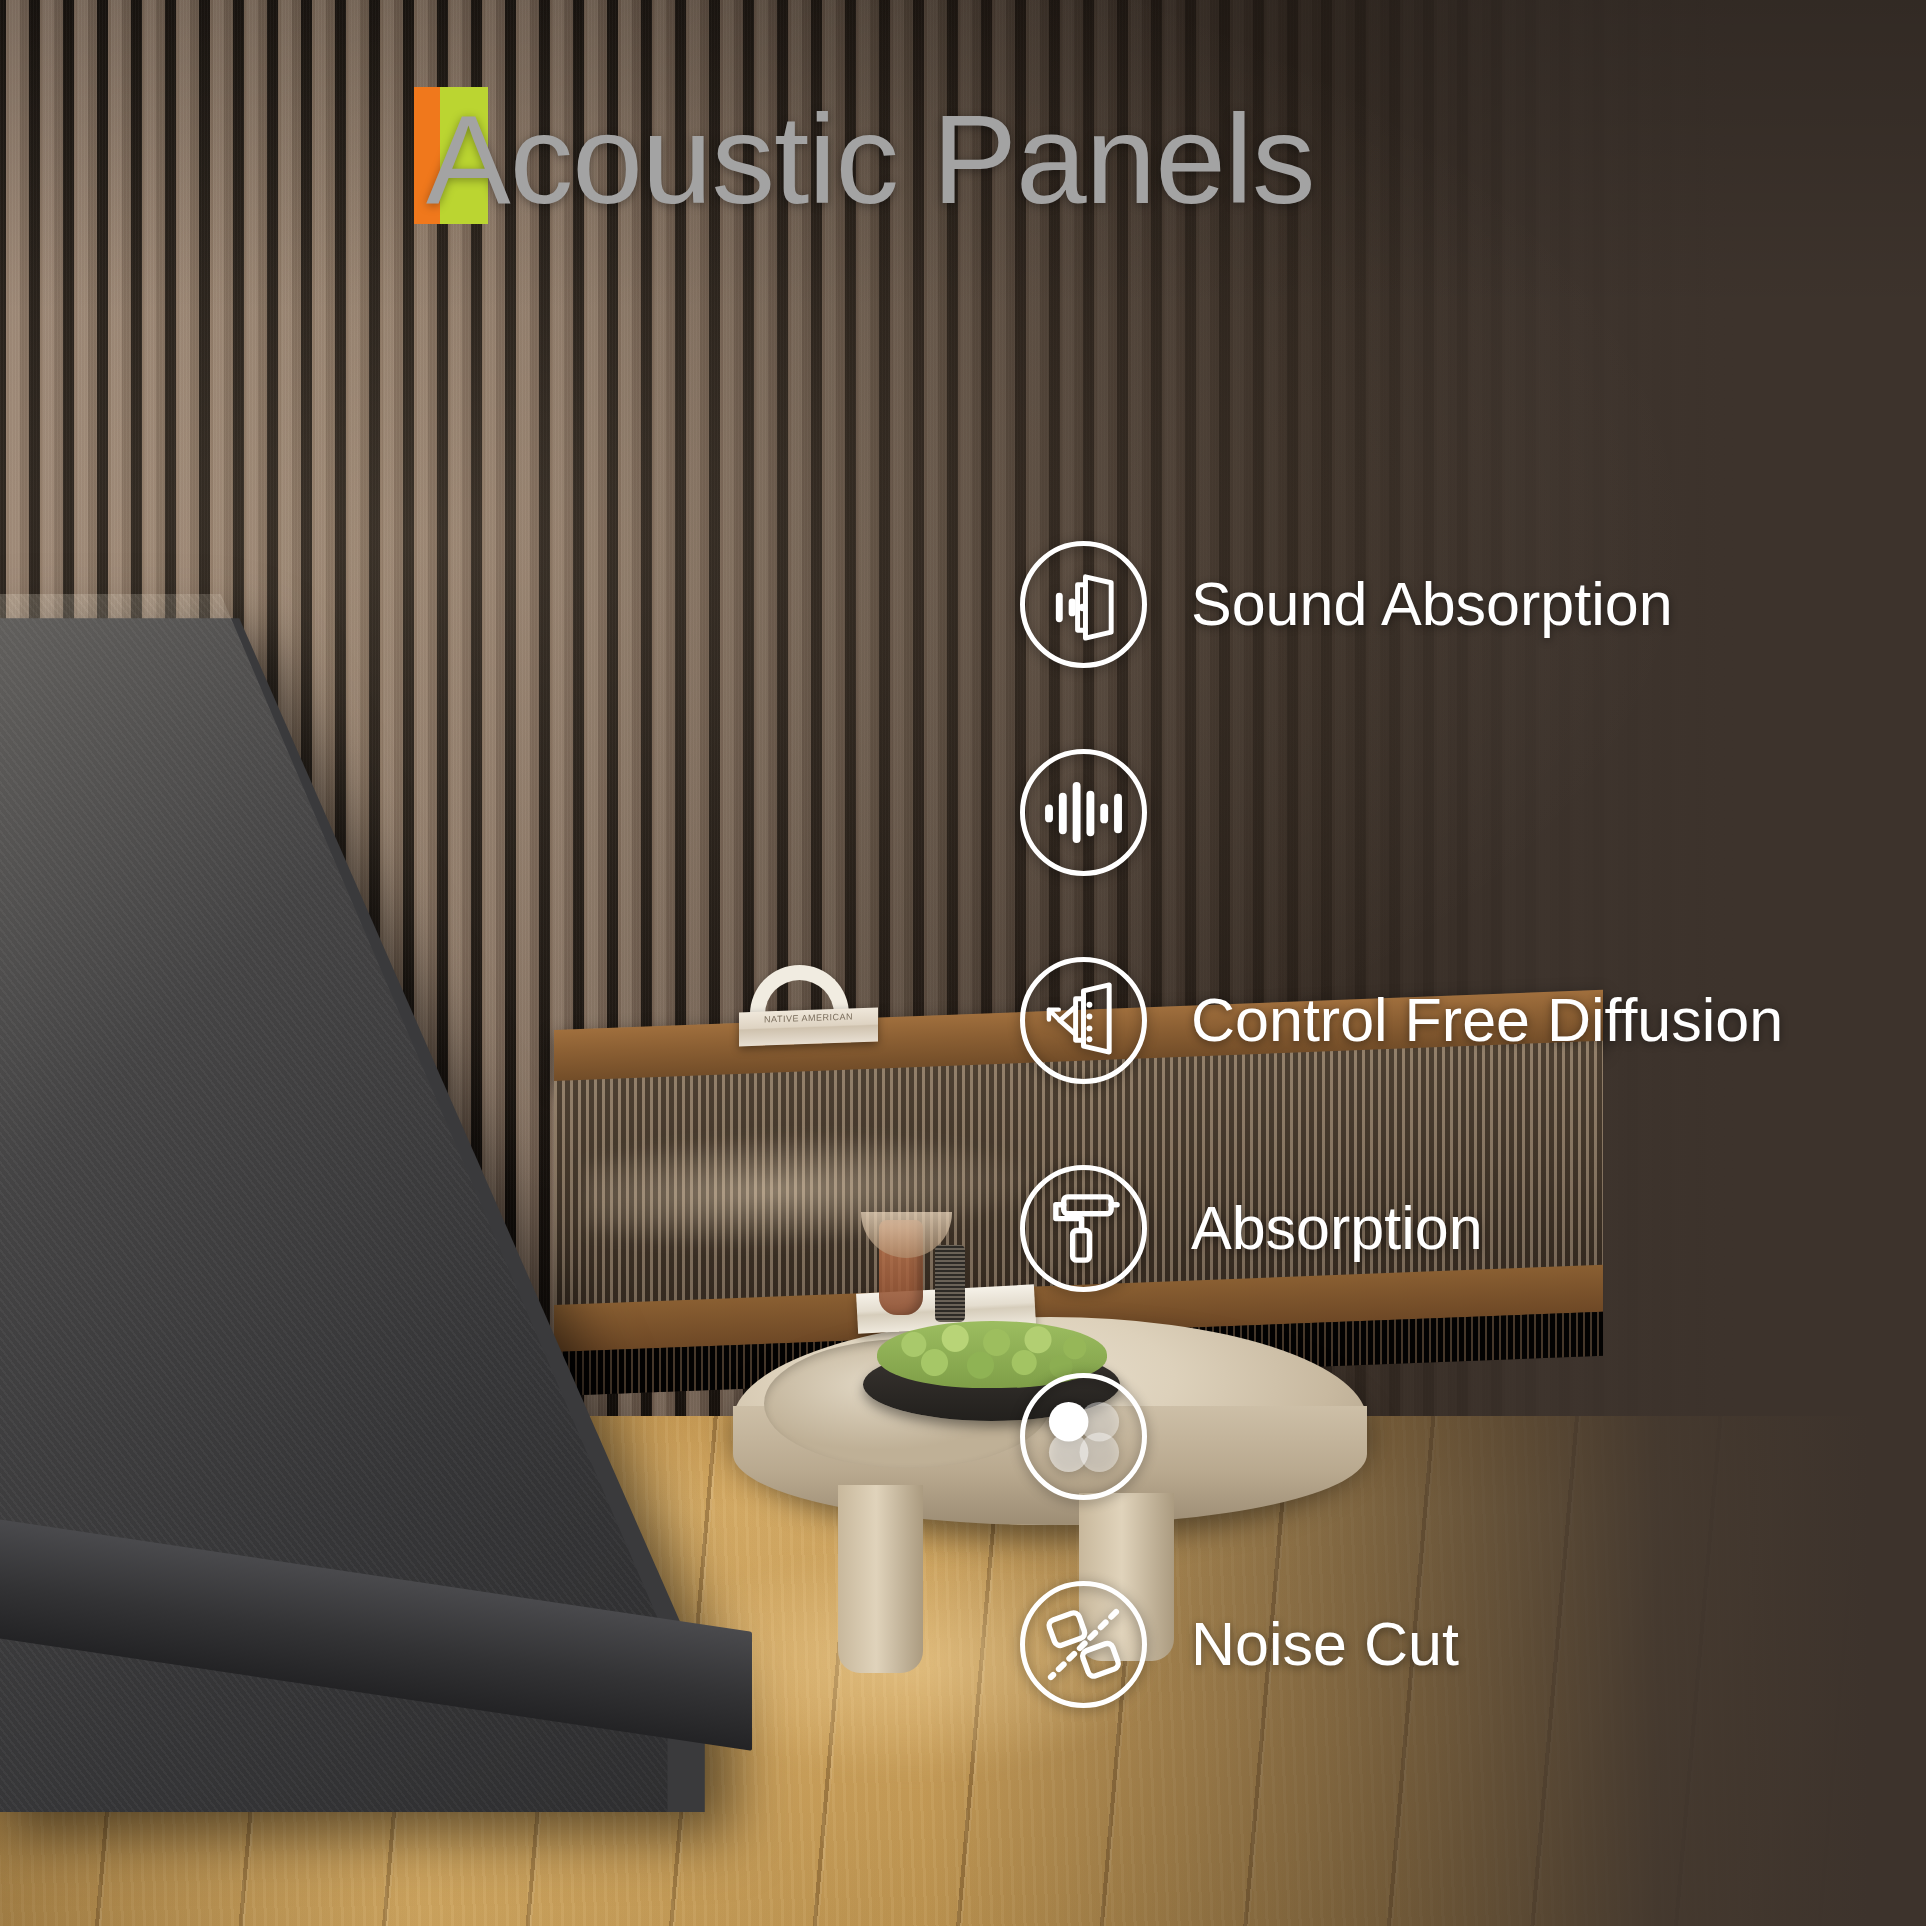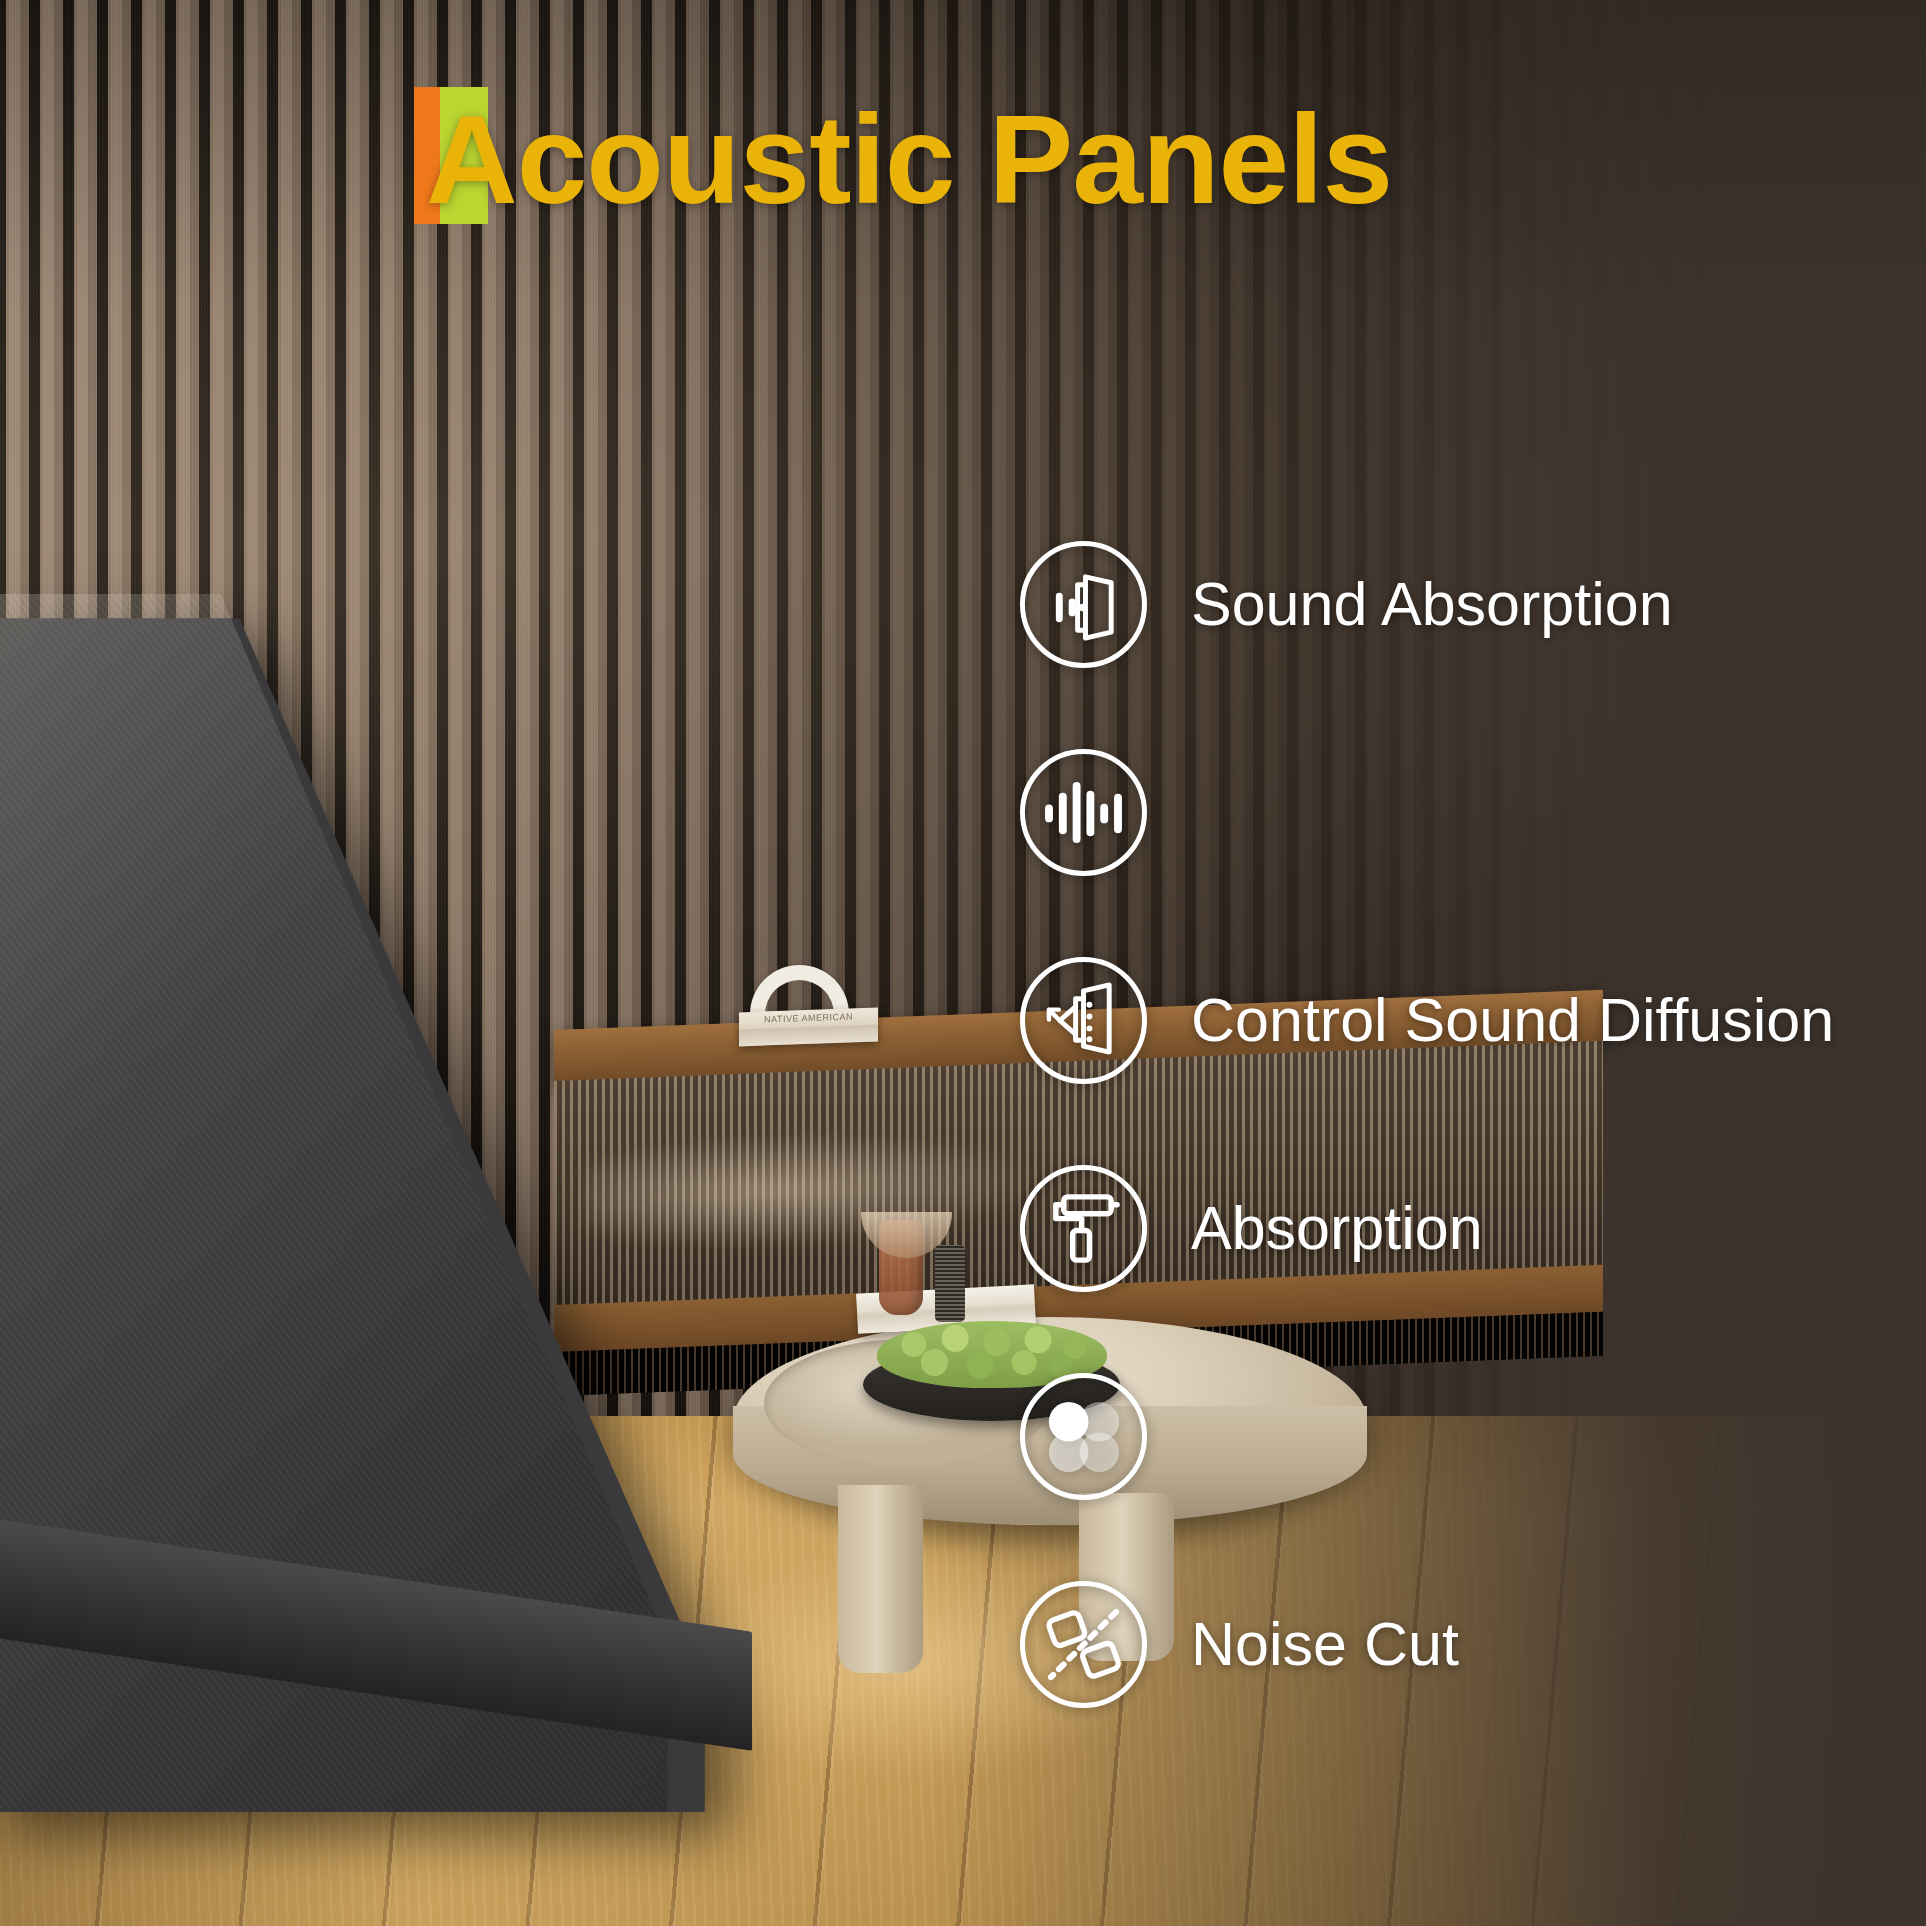--- a/index.html
+++ b/index.html
@@ -236,21 +236,21 @@
   }
 
   
   .title-row{
     position:absolute;left:414px;top:87px;display:flex;align-items:stretch;gap:0;
   }
   .bar-orange{width:26px;background:#F0781C;}
   .bar-lime{width:48px;background:#BBD531;}
   .title-text{
     position:absolute;left:426px;top:85px;
-    font-size:127px;font-weight:700;color:#eab308;letter-spacing:-1px;
+    font-size:127px;font-weight:400;color:#a3a3a3;letter-spacing:-1px;
     line-height:149px;white-space:nowrap;
     text-shadow:0 2px 10px rgba(0,0,0,.35);
   }
 
   
   .features{position:absolute;left:1020px;top:500px;width:891px;}
   .feature{display:flex;align-items:center;height:208px;}
   .f-icon{
     width:127px;height:127px;flex:0 0 127px;border:5px solid #ffffff;border-radius:50%;
     display:flex;align-items:center;justify-content:center;
@@ -352,21 +352,21 @@
           <path d="M42 12 L68 6 L68 74 L42 68 Z"></path>
           <path d="M42 20 L34 20 M42 62 L34 62 M34 20 L34 62"></path>
           <path d="M34 28 L18 42 L34 56"></path>
           <path d="M18 42 L7 31 M7 31 L7 41 M7 31 L17 31" stroke-width="4.5"></path>
           <circle cx="48" cy="26" r="3" fill="#fff" stroke="none"></circle>
           <circle cx="48" cy="38" r="3" fill="#fff" stroke="none"></circle>
           <circle cx="48" cy="50" r="3" fill="#fff" stroke="none"></circle>
           <circle cx="48" cy="61" r="3" fill="#fff" stroke="none"></circle>
         </svg>
       </div>
-      <div class="f-label">Control Sound Diffusion</div>
+      <div class="f-label">Control Free Diffusion</div>
     </div>
 
     <div class="feature">
       <div class="f-icon">
         <svg width="83" height="83" viewBox="0 0 84 84" fill="none" stroke="#fff" stroke-width="5.5" stroke-linecap="round" stroke-linejoin="round">
           <rect x="22" y="10" width="48" height="17" rx="4"></rect>
           <path d="M70 18 L76 18"></path>
           <path d="M22 18 L14 18 L14 32 L40 32 L40 44"></path>
           <rect x="31" y="44" width="17" height="30" rx="4"></rect>
         </svg>

